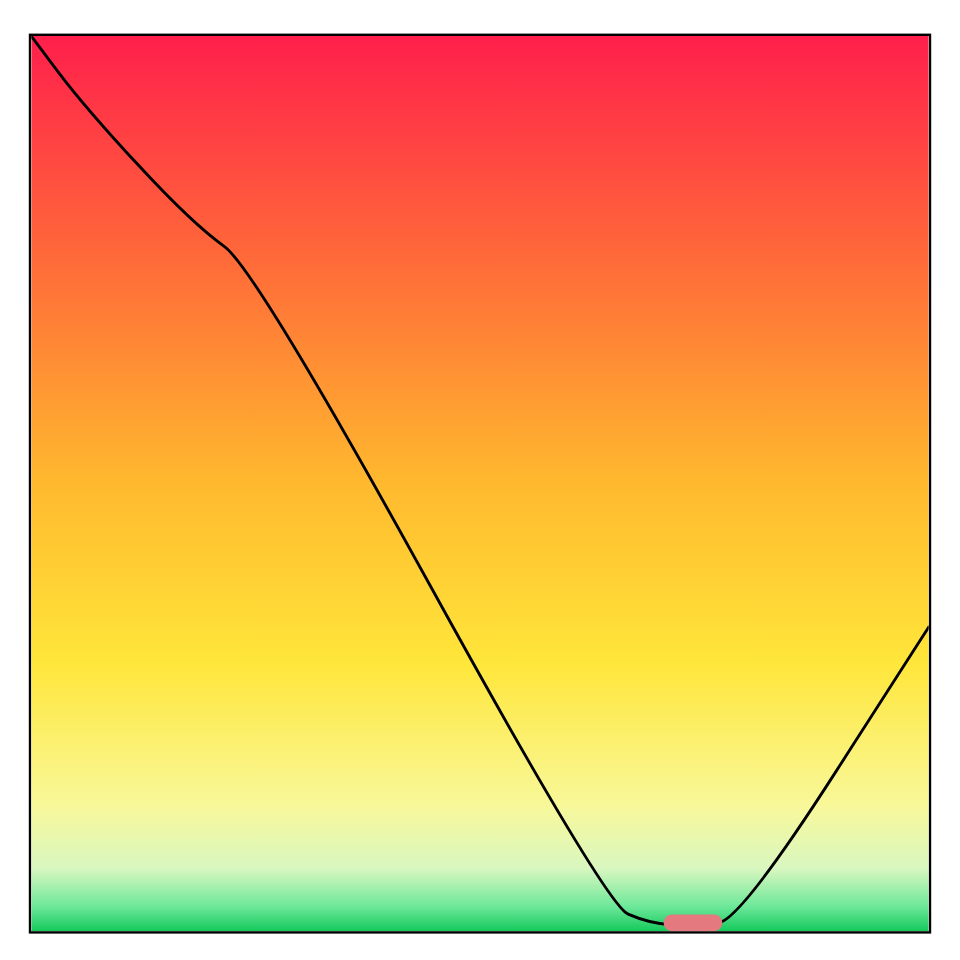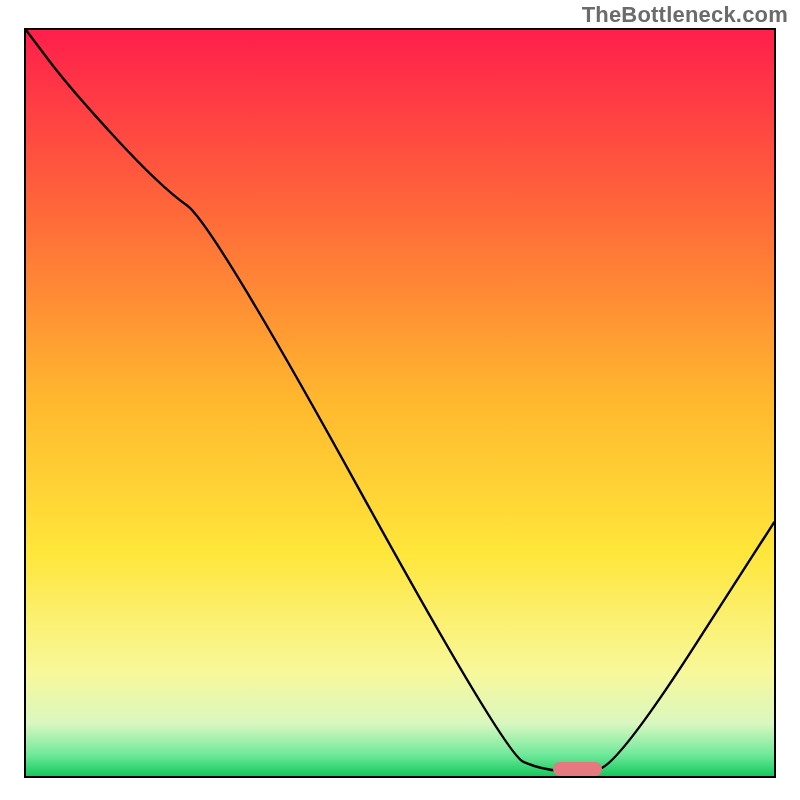--- a/index.html
+++ b/index.html
@@ -44,21 +44,20 @@
     position: absolute;
     height: 14px;
     border-radius: 7px;
     background: #e47a80;
   }
 </style>
 </head>
 <body>
 
 <div class="frame">
-  <div class="watermark">TheBottleneck.com</div>
 
   <div class="plot-wrap">
     <svg class="plot" viewBox="0 0 748 746" preserveAspectRatio="none">
       <defs>
         <linearGradient id="bg-grad" x1="0" y1="0" x2="0" y2="1">
             <stop offset="0%" stop-color="#ff1f4b"></stop>
             <stop offset="25%" stop-color="#ff6a39"></stop>
             <stop offset="50%" stop-color="#ffb92e"></stop>
             <stop offset="70%" stop-color="#ffe63a"></stop>
             <stop offset="86%" stop-color="#f8f89a"></stop>

